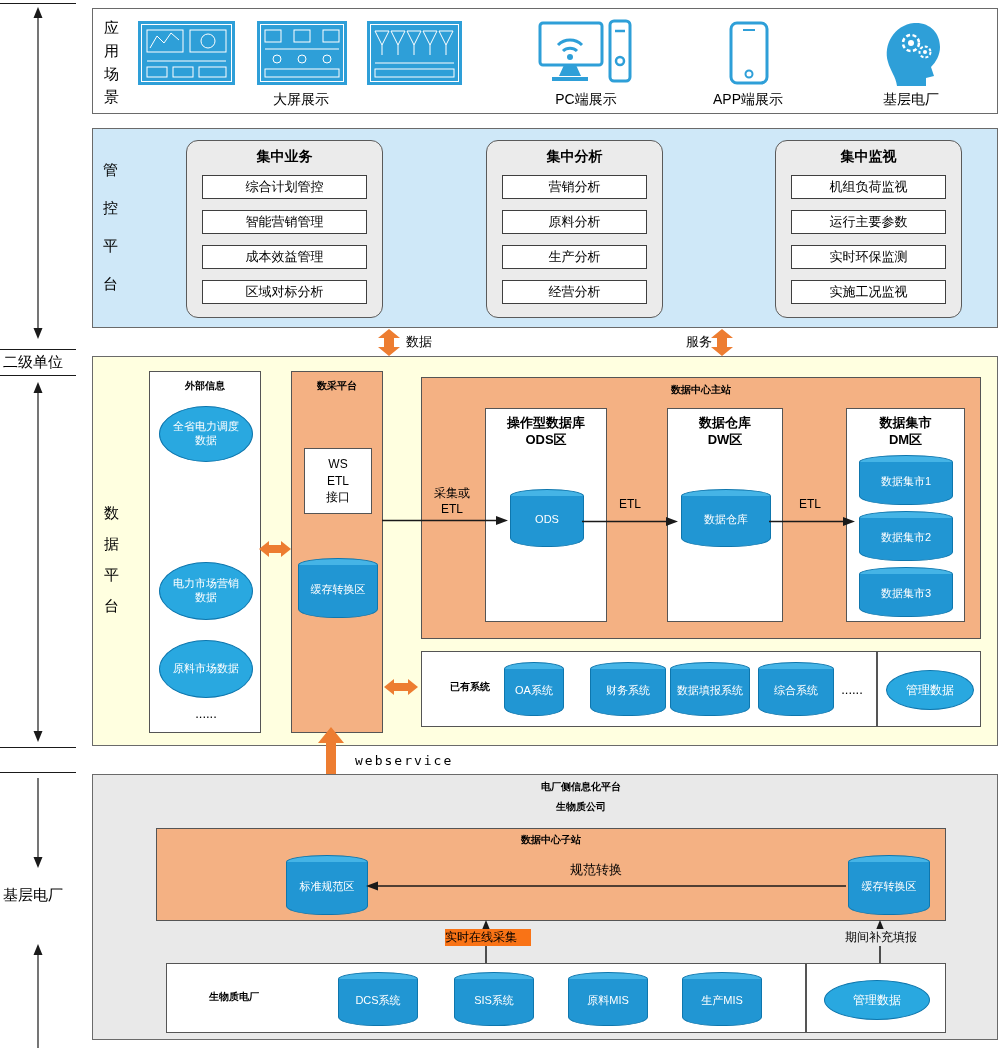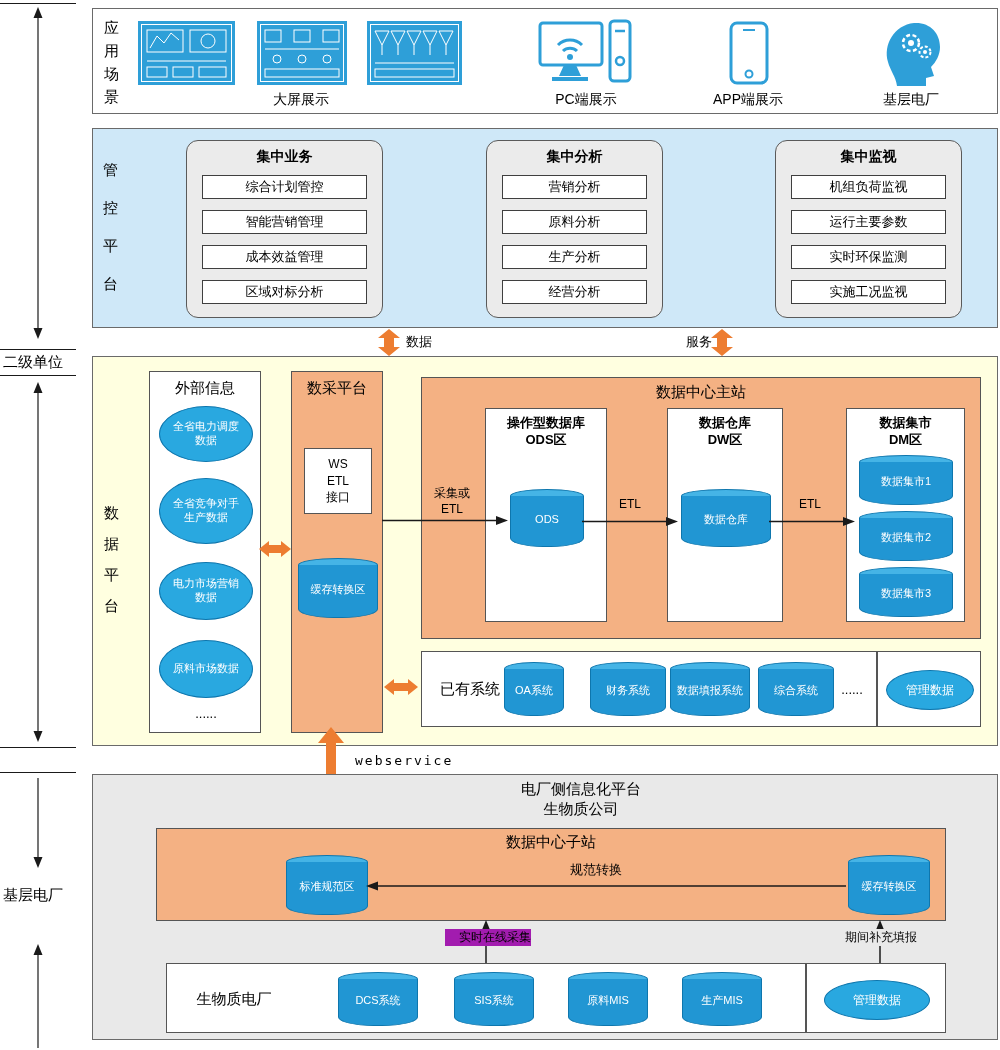--- a/index.html
+++ b/index.html
@@ -10,21 +10,21 @@
   .hline { position:absolute; left:0; width:76px; border-top:1px solid #1a1a1a; }
   .lbl { position:absolute; font-size:13px; }
   .vlabel { position:absolute; width:17px; word-break:break-all; font-size:15px; text-align:center; }
   .center { display:flex; align-items:center; justify-content:center; text-align:center; }
   .pre { white-space:pre-line; }
   .group { position:absolute; background:#ebebeb; border:1px solid #5a5a5a; border-radius:12px; }
   .g-title { position:absolute; top:7px; left:0; right:0; text-align:center; font-size:14px; font-weight:bold; }
   .g-item { position:absolute; left:15px; right:15px; height:24px; background:#fff; border:1px solid #3f3f3f; display:flex; align-items:center; justify-content:center; font-size:13px; }
   .zone { position:absolute; background:#fff; border:1px solid #555; }
   .zone-title { position:absolute; top:6px; left:2px; right:2px; text-align:center; font-weight:bold; font-size:13px; white-space:pre-line; line-height:1.3; }
-  .sec-title { position:absolute; left:0; right:0; text-align:center; font-weight:normal; font-size:15px; }
+  .sec-title { position:absolute; left:0; right:0; text-align:center; font-weight:bold; font-size:10px; }
   .cyl { position:absolute; }
   .cyl-top { position:absolute; left:0; right:0; top:0; height:14px; border-radius:50%; background:#45b4e6; border:1px solid #0e76ad; }
   .cyl-body { position:absolute; left:0; right:0; top:7px; bottom:0; background:#2196d3; border:1px solid #0e76ad; border-top:none; border-radius:0 0 45% 45% / 0 0 9px 9px; }
   .cyl-label { position:absolute; left:1px; right:1px; top:52%; transform:translateY(-45%); color:#fff; font-size:11px; text-align:center; line-height:1.15; z-index:2; }
   .ell { position:absolute; border-radius:50%; background:#29a8e0; border:1px solid #0e76ad; color:#fff; font-size:11px; display:flex; align-items:center; justify-content:center; text-align:center; line-height:1.25; padding:2px 8px; }
 </style>
 </head>
 <body>
 
 <div id="page">
@@ -164,21 +164,20 @@
     <path d="M12 0 L23 9 L17 9 L17 18 L23 18 L12 27 L1 18 L7 18 L7 9 L1 9 Z" fill="#ed7d31"></path>
   </svg>
   <div class="lbl" style="left:672px;top:333px;width:40px;text-align:right">服务</div>
 
   <div class="panel" style="left:92px;top:356px;width:906px;height:390px;background:#ffffe0">
     <div class="vlabel" style="left:10px;top:140px;line-height:31px">数据平台</div>
 
     <div class="zone" style="left:56px;top:14px;width:112px;height:362px">
       <div class="sec-title" style="top:7px">外部信息</div>
       <div class="ell" style="left:9px;top:34px;width:94px;height:56px">全省电力调度数据</div>
-      <div class="ell" style="left:9px;top:106px;width:94px;height:66px">全省竞争对手生产数据</div>
       <div class="ell" style="left:9px;top:190px;width:94px;height:58px">电力市场营销数据</div>
       <div class="ell" style="left:9px;top:268px;width:94px;height:58px">原料市场数据</div>
       <div class="lbl" style="left:0;top:334px;width:112px;text-align:center">......</div>
     </div>
 
     <div class="zone" style="left:198px;top:14px;width:92px;height:362px;background:#f4b183">
       <div class="sec-title" style="top:7px">数采平台</div>
       <div class="zone center pre" style="left:12px;top:76px;width:68px;height:66px;font-size:12px;line-height:1.4">WS
 ETL
 接口</div>
@@ -340,21 +339,21 @@
   <svg class="abs" style="left:366px;top:879px" width="480" height="14">
     <line x1="480" y1="7" x2="11" y2="7" stroke="#1a1a1a" stroke-width="1.5"></line>
     <polygon points="0,7 12,2.5 12,11.5" fill="#1a1a1a"></polygon>
   </svg>
   <div class="lbl" style="left:556px;top:861px;width:80px;text-align:center">规范转换</div>
 
   <svg class="abs" style="left:479px;top:920px" width="14" height="43">
     <polygon points="7,0 2.5,11 11.5,11" fill="#1a1a1a"></polygon>
     <line x1="7" y1="10" x2="7" y2="43" stroke="#1a1a1a" stroke-width="1.5"></line>
   </svg>
-  <div class="lbl" style="left:445px;top:929px;width:86px;text-align:right;font-size:12px;background:#a21caf;z-index:5">实时在线采集</div>
+  <div class="lbl" style="left:445px;top:929px;width:86px;text-align:left;font-size:12px;background:#f97316;z-index:5">实时在线采集</div>
 
   <svg class="abs" style="left:873px;top:920px" width="14" height="43">
     <polygon points="7,0 2.5,11 11.5,11" fill="#1a1a1a"></polygon>
     <line x1="7" y1="10" x2="7" y2="43" stroke="#1a1a1a" stroke-width="1.5"></line>
   </svg>
   <div class="lbl" style="left:838px;top:929px;width:86px;text-align:center;font-size:12px;background:#e9e9e9;z-index:5">期间补充填报</div>
 
 </div>
 
 </body></html>

